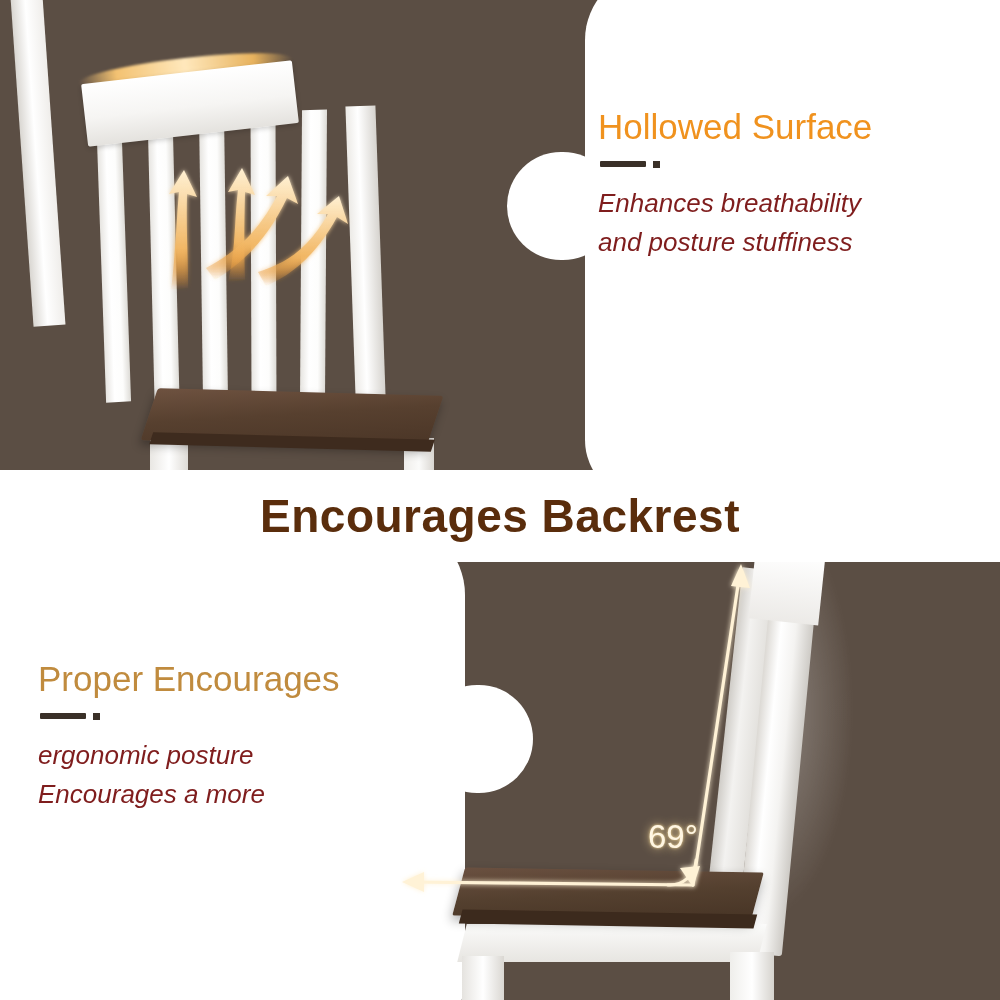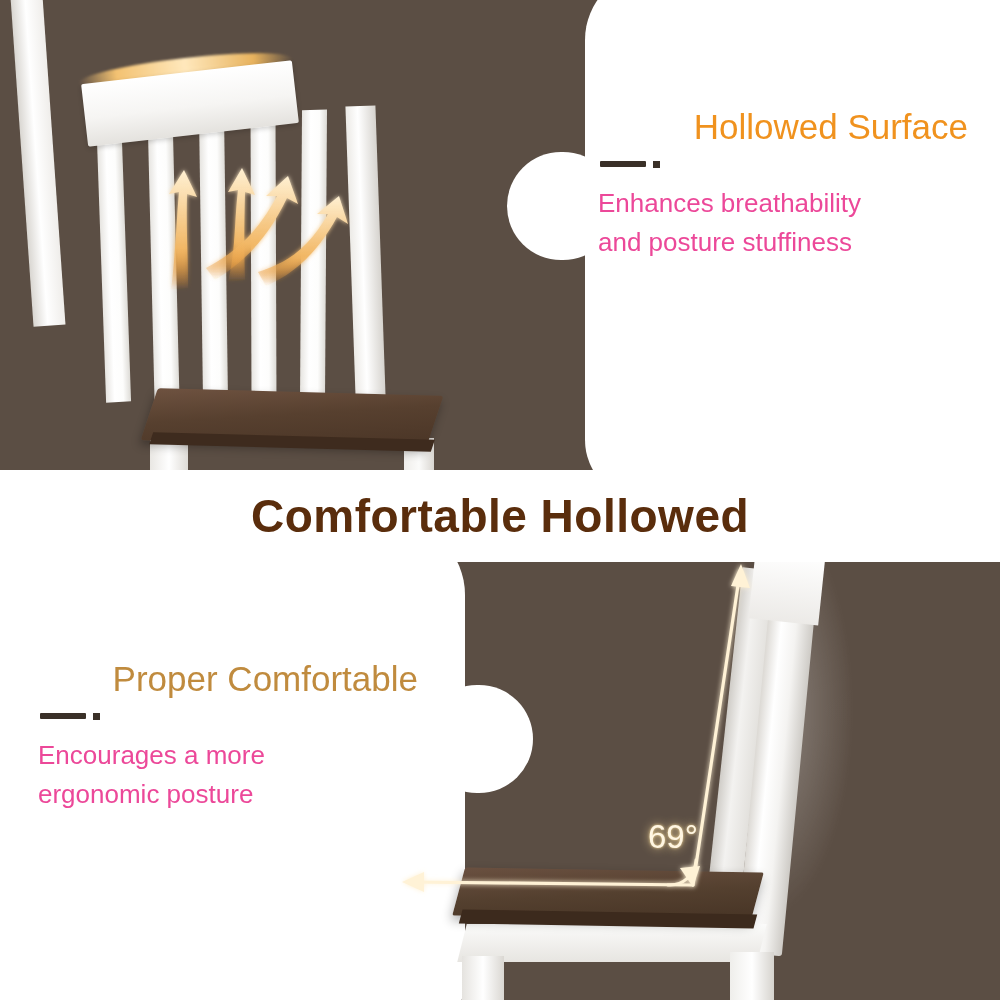--- a/index.html
+++ b/index.html
@@ -45,30 +45,30 @@
     background:#ffffff;border-radius:55px;
   }
 
   .panel-inner{position:absolute;z-index:5;}
   .p-top-inner{left:598px;top:108px;width:370px;}
   .p-bot-inner{left:38px;top:660px;width:380px;}
 
   .kicker{
     font-size:35px;line-height:1.1;font-weight:normal;margin:0 0 14px 0;
     font-family:"Liberation Sans", sans-serif;
-    text-align:right;
   }
   .kicker.orange{color:#F0921E;}
   .kicker.gold{color:#C08B3E;}
   .divider{display:flex;align-items:center;gap:7px;margin:0 0 16px 2px;}
   .divider .dash{width:46px;height:6px;background:#3A3028;border-radius:1px;}
   .divider .dot{width:7px;height:7px;background:#3A3028;}
   .bodytext{
-    font-size:26px;line-height:1.52;color:#ec4899;margin:0;
+    font-size:26px;line-height:1.52;color:#7f1d1d;margin:0;
     font-family:"Liberation Sans", sans-serif;
+    font-style:italic;
   }
 
   
   .chair-top{position:absolute;left:0;top:0;width:600px;height:470px;}
   
   .halo{
     position:absolute;left:78px;top:58px;width:215px;height:26px;
     border-radius:50%;
     background:linear-gradient(90deg,rgba(255,214,130,0) 0%,#F3C272 18%,#FFE8BC 50%,#E8B35E 82%,rgba(255,214,130,0) 100%);
     transform:rotate(-6.5deg);filter:blur(1.2px);z-index:3;
@@ -235,21 +235,21 @@
     <div class="kicker orange">Hollowed Surface</div>
     <div class="divider">
       <span class="dash"></span>
       <span class="dot"></span>
     </div>
     <p class="bodytext">Enhances breathability</p>
     <p class="bodytext">and posture stuffiness</p>
   </div>
 
   <div class="banner">
-    <div class="banner-title">Comfortable Hollowed</div>
+    <div class="banner-title">Encourages Backrest</div>
   </div>
 
   <div class="sec-bot">
 
     <div class="chair-bot">
       <div class="curve-edge"></div>
       <div class="back-post2"></div>
       <div class="back-post"></div>
       <div class="back-cap"></div>
       <div class="stretcher"></div>
@@ -283,22 +283,22 @@
 
       <div class="deg-label">69°</div>
     </div>
 
     <div class="panel panel-bot">
       <div class="tab"></div>
     </div>
   </div>
 
   <div class="panel-inner p-bot-inner">
-    <div class="kicker gold">Proper Comfortable</div>
+    <div class="kicker gold">Proper Encourages</div>
     <div class="divider">
       <span class="dash"></span>
       <span class="dot"></span>
     </div>
+    <p class="bodytext">ergonomic posture</p>
     <p class="bodytext">Encourages a more</p>
-    <p class="bodytext">ergonomic posture</p>
   </div>
 
 </div>
 
 </body></html>

